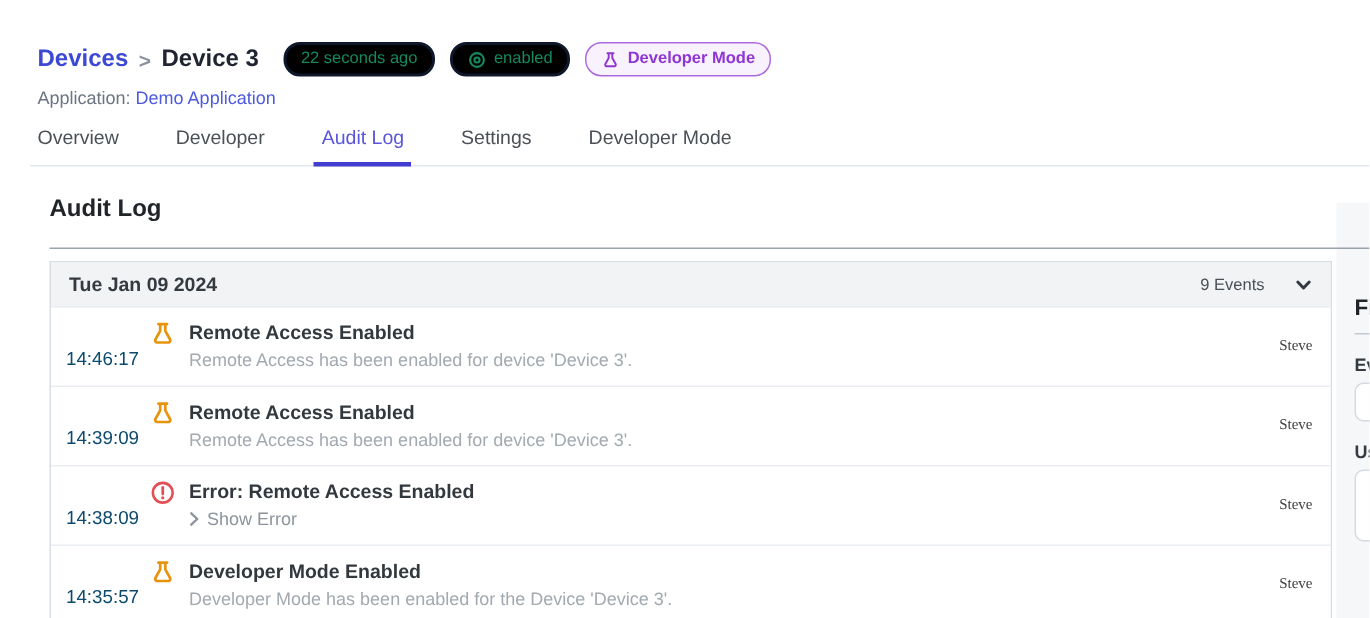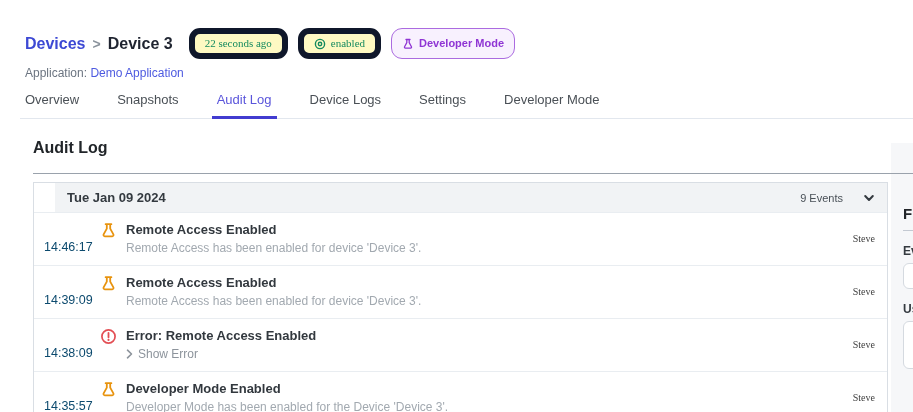--- a/index.html
+++ b/index.html
@@ -10,37 +10,37 @@
     -webkit-font-smoothing:antialiased;
   }
   
   .header{padding:28px 0 0 25px;}
   .breadcrumb-row{display:flex;align-items:center;}
   .crumb-parent{color:#3d49d4;font-weight:700;font-size:16px;cursor:pointer;}
   .crumb-sep{color:#8a929c;margin:0 7px;font-size:14px;font-weight:600;}
   .crumb-current{font-weight:700;font-size:16px;color:#1f2430;}
   .badges{display:flex;gap:10px;margin-left:16px;}
   .badge{font-size:11px;line-height:13px;padding:3px 10px;border-radius:11px;display:flex;align-items:center;gap:5px;white-space:nowrap;}
-  .badge-green{background:#fef9c3;border:6px solid #0f172a;color:#148a5f;font-family:Liberation Serif, serif;}
+  .badge-green{background:#000000;border:2px solid #0f172a;color:#148a5f;}
   .badge-purple{background:#f8f1fe;border:1px solid #ab6be0;color:#8f35d4;font-weight:600;}
   .badge .bicon{display:flex;}
   .app-row{margin-top:7px;font-size:12px;color:#6b7480;}
   .app-link{color:#4d5ae0;cursor:pointer;}
   
   .tabs{display:flex;gap:28px;margin:12px 0 0 20px;border-bottom:1px solid #e2e7ee;}
   .tab{padding:0 5px 9px 5px;font-size:13px;color:#4a5056;border-bottom:3px solid transparent;margin-bottom:-1px;cursor:pointer;}
   .tab.active{color:#5a55db;border-bottom-color:#423cd0;}
   
   .content{position:relative;height:317px;}
   .right-strip{position:absolute;left:891px;top:4px;right:0;bottom:0;background:#f6f7f9;}
   .section-title{margin:20px 0 0 33px;font-size:16px;font-weight:700;color:#212529;}
   .title-rule{margin:16px 0 0 33px;width:880px;border-bottom:1px solid #9aa2ac;position:relative;z-index:2;}
   
   .audit-table{margin:8px 0 0 33px;width:855px;border:1px solid #d9dee4;border-bottom:none;box-sizing:border-box;background:#fff;position:relative;z-index:1;}
-  .tbl-header{background:#f1f3f5;display:flex;justify-content:space-between;align-items:center;padding:0 12px;height:29px;cursor:pointer;margin-left:21px;}
+  .tbl-header{background:#f1f3f5;display:flex;justify-content:space-between;align-items:center;padding:0 12px;height:29px;cursor:pointer;}
   .tbl-date{font-size:13px;font-weight:600;color:#343a40;}
   .tbl-right{display:flex;align-items:center;gap:20px;}
   .tbl-count{font-size:11px;color:#495057;}
   .row{display:flex;align-items:flex-start;padding:9px 12px 10px 10px;border-top:1px solid #e9edf1;min-height:29px;background:#fff;}
   .row-time{width:50px;font-size:12.5px;color:#0c4a6e;margin-top:18px;flex:none;}
   .row-icon{width:17px;height:17px;margin:0 9px 0 6px;flex:none;display:flex;}
   .row-main{flex:1;min-width:0;}
   .row-title{font-size:13px;font-weight:600;color:#32383e;line-height:16px;}
   .row-desc{font-size:12px;color:#a2a9b0;line-height:14px;margin-top:3px;}
   .show-error{display:flex;align-items:center;gap:5px;color:#8d949c;font-size:12px;line-height:14px;margin-top:3px;cursor:pointer;}
@@ -86,23 +86,22 @@
     </div>
   </div>
   <div class="app-row">
     <span>Application:</span>
     <span class="app-link">Demo Application</span>
   </div>
 </div>
 
 <div class="tabs">
   <div class="tab">Overview</div>
-  <div class="tab">Snapshots</div>
+  <div class="tab">Developer</div>
   <div class="tab active">Audit Log</div>
-  <div class="tab">Device Logs</div>
   <div class="tab">Settings</div>
   <div class="tab">Developer Mode</div>
 </div>
 
 <div class="content">
   <div class="right-strip"></div>
 
   <div class="section-title">Audit Log</div>
   <div class="title-rule"></div>
 

